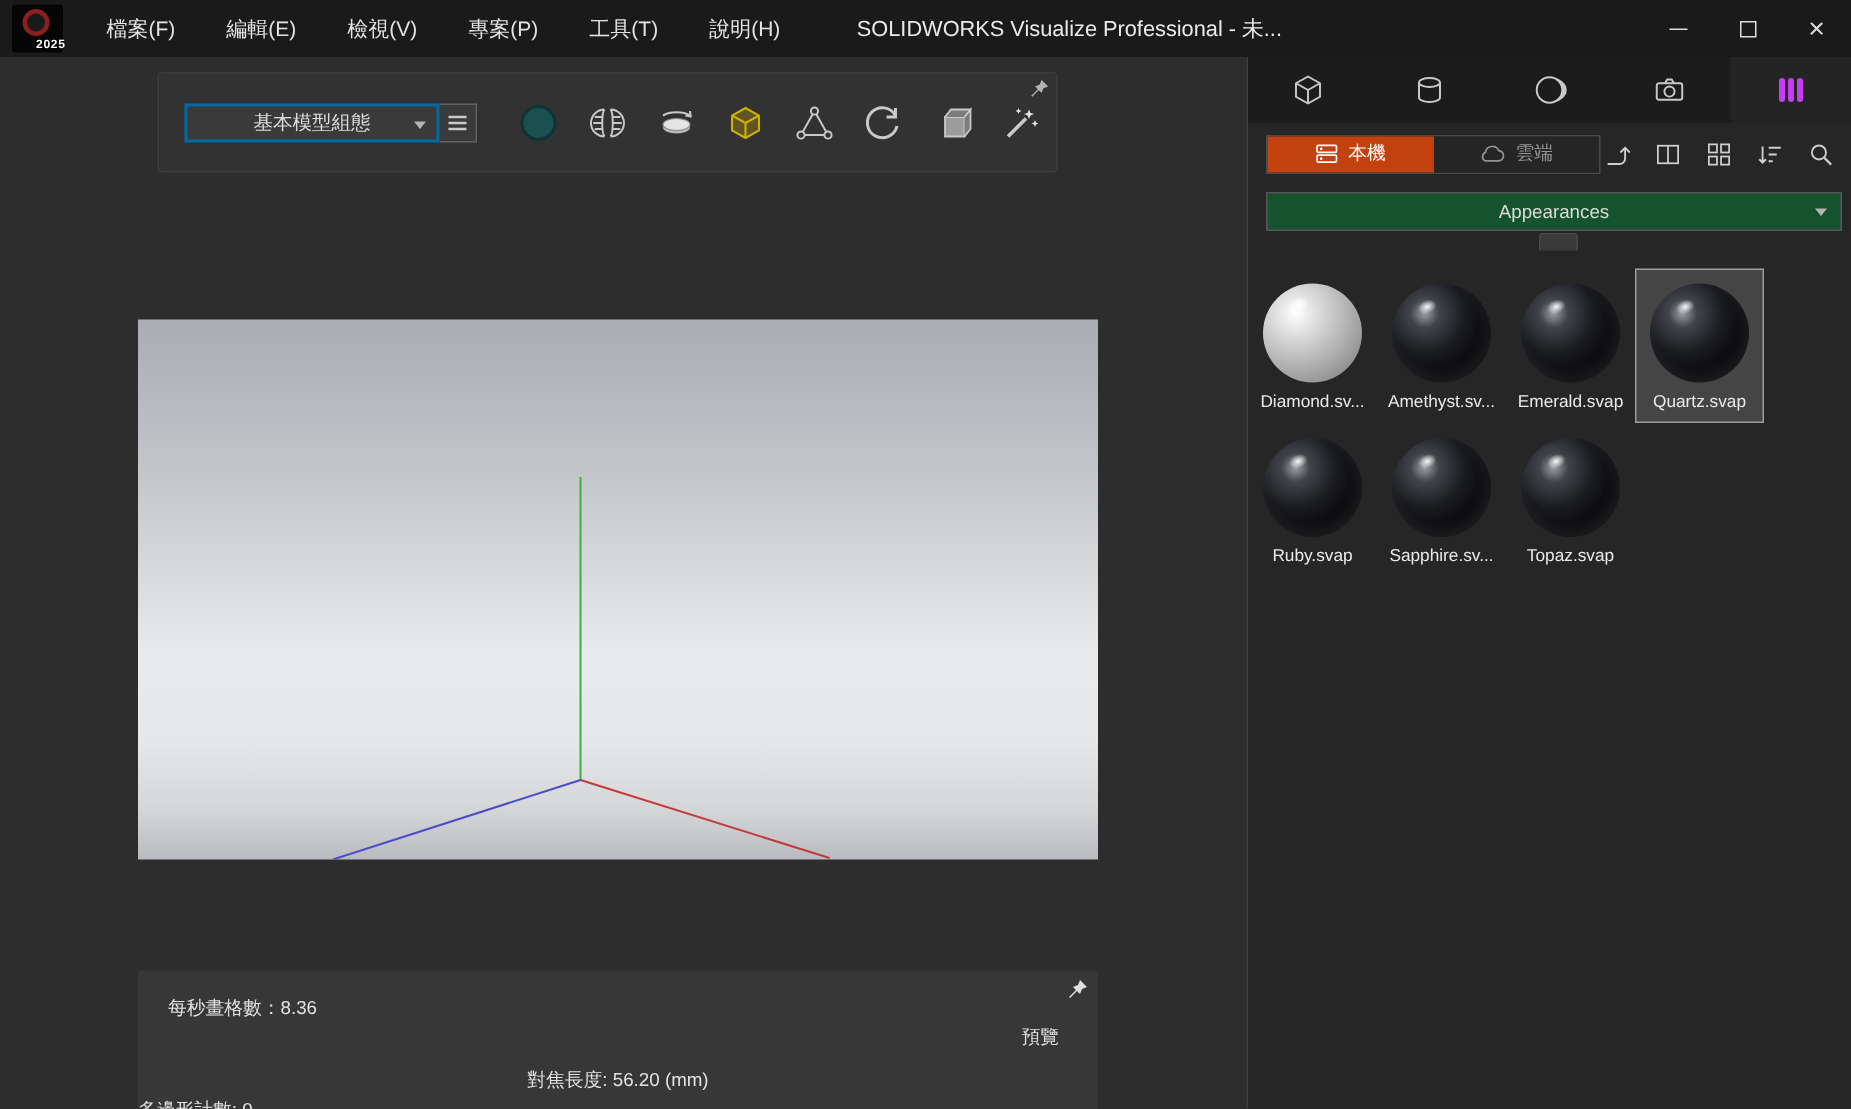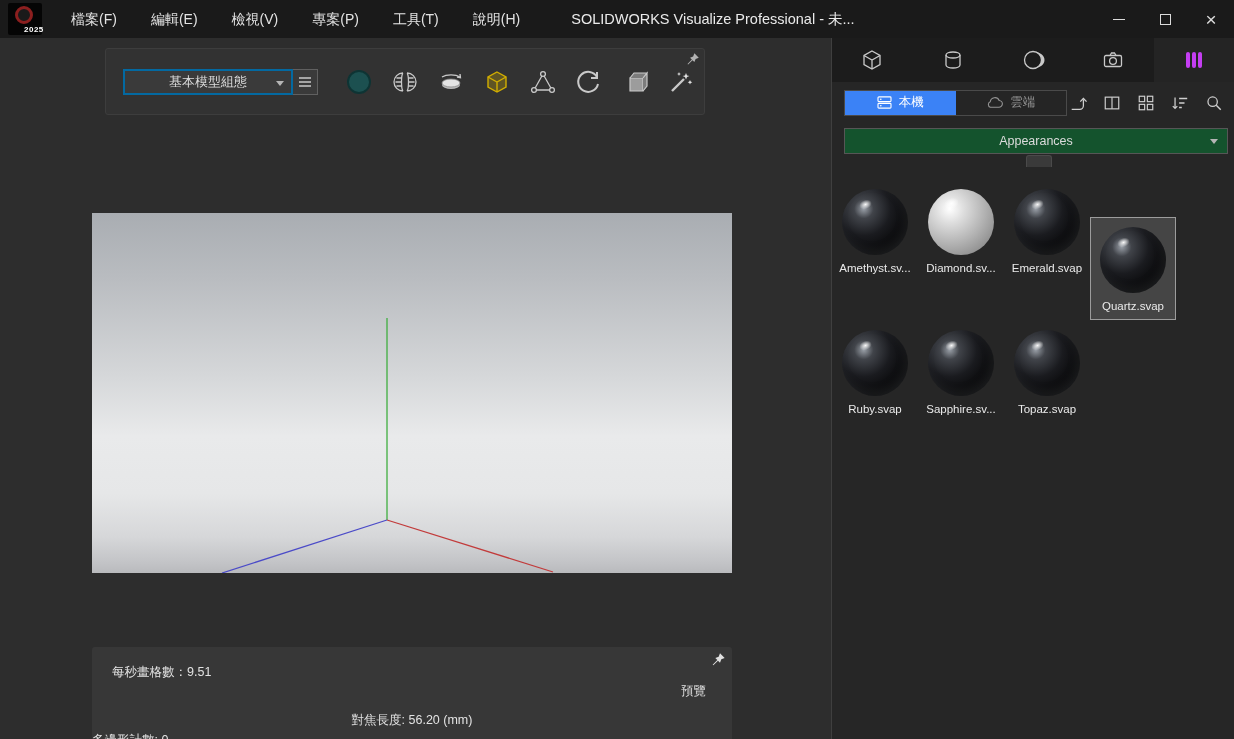--- a/index.html
+++ b/index.html
@@ -57,34 +57,34 @@
 
   
   .right { position:absolute; left:831px; top:38px; width:403px; bottom:0; background:#262626;
     border-left:1px solid #3f3f3f; }
   .tabs { height:44px; background:#1c1c1c; display:flex; }
   .tab { flex:1; display:flex; align-items:center; justify-content:center; }
   .tab.selected { background:#242424; }
   .filter-row { position:absolute; top:51px; left:12px; right:9px; height:27px; display:flex; align-items:center; }
   .segmented { display:flex; width:247px; height:26px; border:1px solid #4a4a4a; }
   .seg { flex:1; display:flex; align-items:center; justify-content:center; gap:7px; font-size:12.5px; }
-  .seg-local { background:#3b82f6; color:#fff; }
+  .seg-local { background:#c2410c; color:#fff; }
   .seg-cloud { background:#252525; color:#959595;font-family:Liberation Mono, monospace; }
   .small-icons { display:flex; gap:12px; margin-left:auto; align-items:center; }
   .sicon { width:22px; height:22px; display:flex; align-items:center; justify-content:center; }
   .appear-select { position:absolute; top:90px; left:12px; right:6px; height:26px; background:#14532d;
     border:1px solid #565656; display:flex; align-items:center; justify-content:center;
     font-size:12.5px; color:#dcdcdc; }
   .appear-select .caret { position:absolute; right:9px; top:10px; }
   .handle { position:absolute; top:117px; left:194px; width:26px; height:12px; background:#3a3a3a;
     border:1px solid #4a4a4a; border-bottom:none; border-radius:3px 3px 0 0; }
   .grid { position:absolute; top:141px; left:0; width:348px; display:flex; flex-wrap:wrap; }
   .tile { width:86px; height:103px; padding-top:9px; display:flex; flex-direction:column;
     align-items:center; border:1px solid transparent; }
-  .tile.selected { background:#454545; border:1px solid #9c9c9c;margin-top:38px; }
+  .tile.selected { background:#454545; border:1px solid #9c9c9c; }
   .tile-label { margin-top:7px; font-size:11.5px; color:#eaeaea; white-space:nowrap; }
   .sphere { width:66px; height:66px; border-radius:50%; position:relative; flex:none; }
   .gem-dark { background:radial-gradient(circle at 33% 30%, #9aa0a8 0%, #41444a 15%, #1a1b1f 42%,
       #060607 72%, #000 100%); box-shadow:inset -3px -5px 8px rgba(120,125,135,.18); }
   .gem-dark::before { content:""; position:absolute; left:26%; top:16%; width:13px; height:9px;
     border-radius:50%; transform:rotate(-22deg);
     background:radial-gradient(closest-side, rgba(255,255,255,.95), rgba(255,255,255,0)); }
   .gem-light { background:radial-gradient(circle at 33% 30%, #ffffff 0%, #dedede 22%, #b2b2b2 55%,
       #898989 85%, #757575 100%); }
   .gem-light::before { content:""; position:absolute; left:24%; top:14%; width:15px; height:11px;
@@ -200,21 +200,21 @@
     <line x1="295" y1="307" x2="130" y2="360" stroke="#4b4bc8" stroke-width="1.3"></line>
   </svg>
 </div>
 
 <div class="stats">
   <div class="stats-pin">
     <svg width="16" height="16" viewBox="0 0 24 24">
         <path d="M15 2l7 7-5 2-2 5-3-3-7 7-1-1 7-7-3-3 5-2z" fill="#e0e0e0"></path>
       </svg>
   </div>
-  <div class="stats-fps">每秒畫格數：9.51</div>
+  <div class="stats-fps">每秒畫格數：8.36</div>
   <div class="stats-preview">預覽</div>
   <div class="stats-poly">多邊形計數: 0</div>
   <div class="stats-focal">對焦長度: 56.20 (mm)</div>
 </div>
 
 <div class="right">
   <div class="tabs">
     <div class="tab">
       <svg width="24" height="24" viewBox="0 0 24 24">
         <path d="M12 3l8 4.5v9L12 21l-8-4.5v-9z" fill="none" stroke="#c9c9c9" stroke-width="1.3"></path>
@@ -305,29 +305,29 @@
 
   <div class="appear-select">
     <span>Appearances</span>
     <span class="caret"></span>
   </div>
 
   <div class="handle"></div>
 
   <div class="grid">
     <div class="tile">
-      <div class="sphere gem-dark"></div>
-      <div class="tile-label">Amethyst.sv...</div>
-    </div>
-    <div class="tile">
       <div class="sphere gem-light"></div>
       <div class="tile-label">Diamond.sv...</div>
     </div>
     <div class="tile">
       <div class="sphere gem-dark"></div>
+      <div class="tile-label">Amethyst.sv...</div>
+    </div>
+    <div class="tile">
+      <div class="sphere gem-dark"></div>
       <div class="tile-label">Emerald.svap</div>
     </div>
     <div class="tile selected">
       <div class="sphere gem-dark"></div>
       <div class="tile-label">Quartz.svap</div>
     </div>
     <div class="tile">
       <div class="sphere gem-dark"></div>
       <div class="tile-label">Ruby.svap</div>
     </div>

